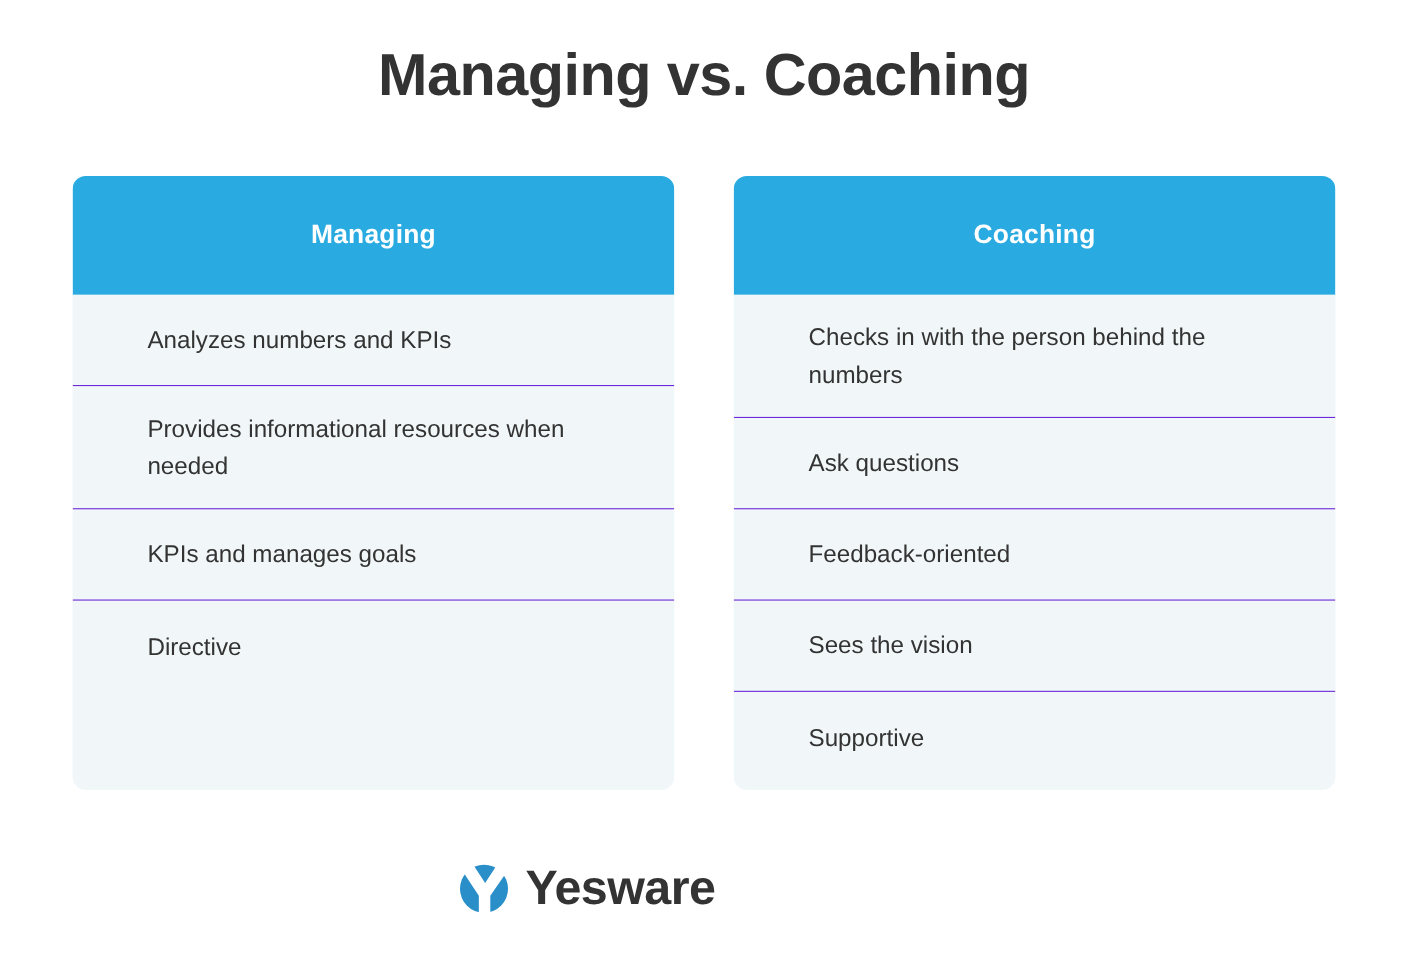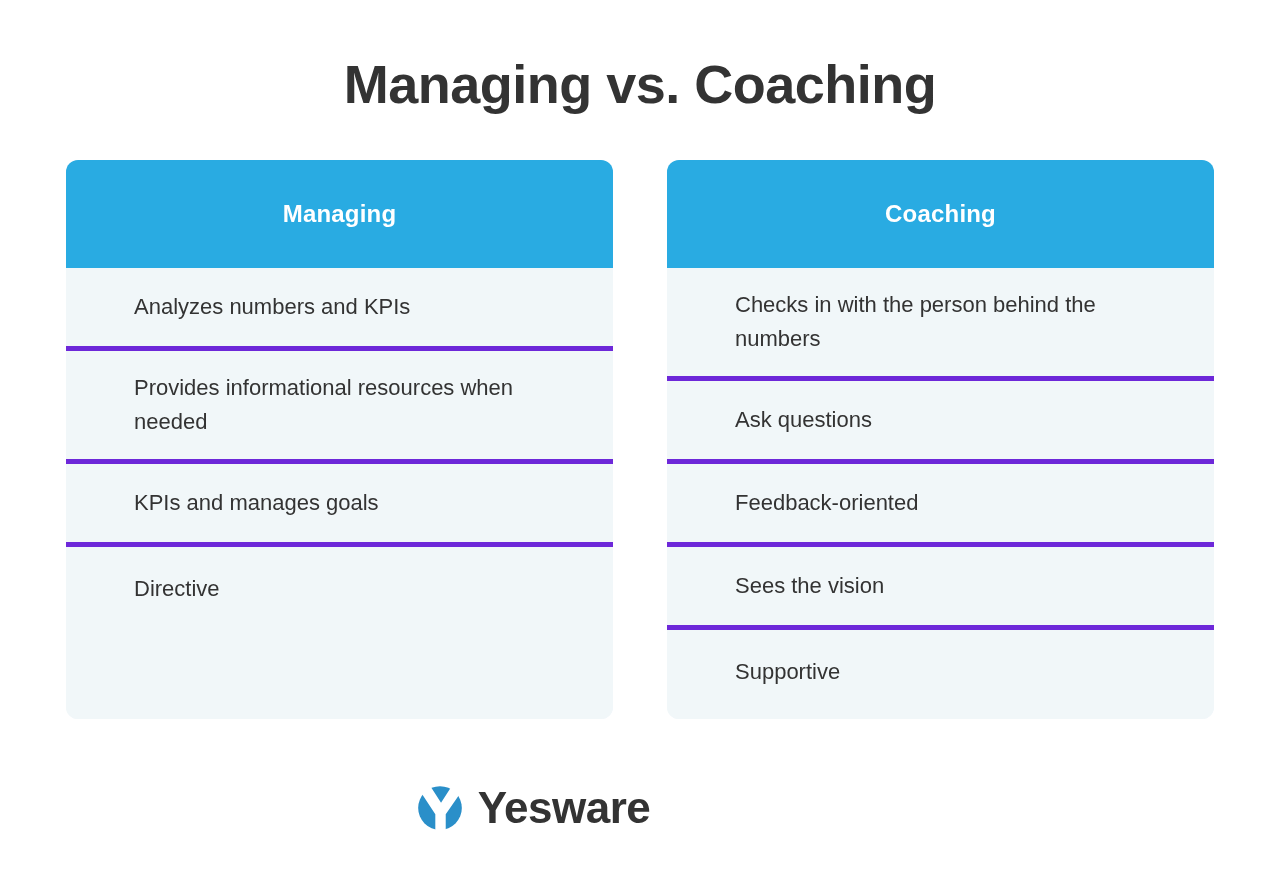--- a/index.html
+++ b/index.html
@@ -17,21 +17,21 @@
   .page {
     position: relative;
     width: 1280px;
     height: 872px;
     box-sizing: border-box;
   }
 
   
   .title {
     position: absolute;
-    top: 52px;
+    top: 36px;
     left: 0;
     width: 1280px;
     text-align: center;
     font-size: 54px;
     font-weight: bold;
     color: #333333;
     letter-spacing: -0.5px;
     line-height: 64px;
     white-space: nowrap;
   }
@@ -72,21 +72,21 @@
     flex: 1 1 auto;
     padding-bottom: 6px;
   }
 
   .row {
     box-sizing: border-box;
     min-height: 82px;
     padding: 20px 40px 20px 68px;
     display: flex;
     align-items: center;
-    border-bottom: 5px solid #6d28d9;
+    border-bottom: 1px solid #6d28d9;
   }
   .row:last-child {
     border-bottom: none;
   }
   .row-text {
     font-size: 22px;
     line-height: 34px;
     color: #333333;
     font-weight: normal;
   }

